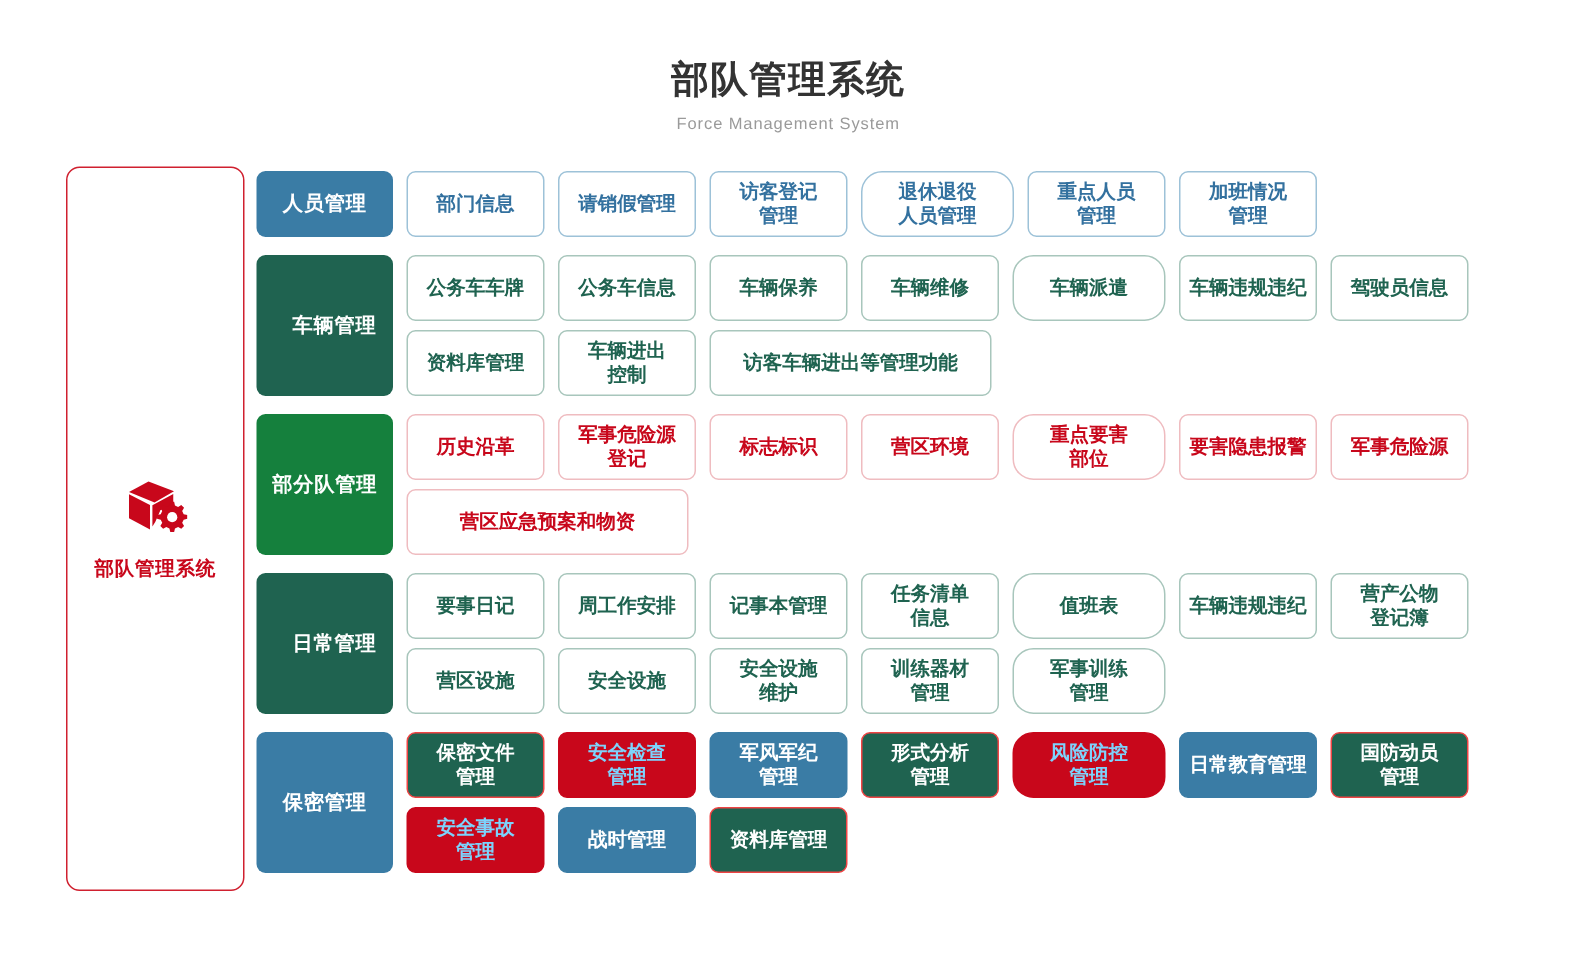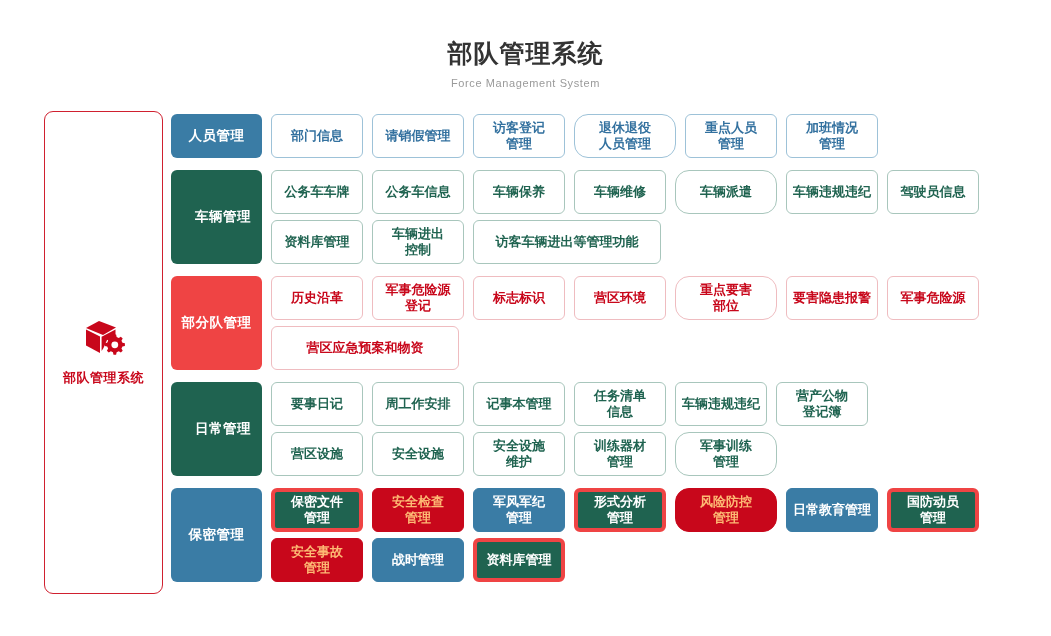--- a/index.html
+++ b/index.html
@@ -91,21 +91,21 @@
     display: flex;
     align-items: center;
     justify-content: center;
     text-align: center;
     letter-spacing: 0.5px;
     margin: 3px 0;
     line-height: 1.25;
   }
   .group-header.blue  { background: #3a7ca5; }
   .group-header.green { background: #1f6350; padding-left: 13px; }
-  .group-header.red   { background: #ef4444; }
+  .group-header.red   { background: #15803d; }
 
   .group-items {
     flex: 1 1 auto;
     display: flex;
     flex-wrap: wrap;
     align-content: flex-start;
     margin-left: 9px;
   }
 
   .tile {
@@ -123,22 +123,22 @@
     background: #ffffff;
     white-space: pre-line;
     flex: 0 0 auto;
   }
   
   .tile.o-blue  { border: 1px solid #9dc2d8; color: #33719f; }
   .tile.o-green { border: 1px solid #a8c6bc; color: #1f6350; }
   .tile.o-red   { border: 1px solid #efbcc0; color: #c8071b; }
   
   .tile.s-blue  { background: #3a7ca5; color: #ffffff; border: 1px solid #3a7ca5; }
-  .tile.s-green { background: #1f6350; color: #ffffff; border: 4px solid #ef4444; }
-  .tile.s-red   { background: #c8071b; color: #fdba74; border: 1px solid #c8071b; }
+  .tile.s-green { background: #1f6350; color: #ffffff; border: 1px solid #ef4444; }
+  .tile.s-red   { background: #c8071b; color: #7dd3fc; border: 1px solid #c8071b; }
 
   
   .w1 { width: 92px; }
   .w2 { width: 102px; border-radius: 14px; }
   .w3 { width: 188px; }
 
   .row-break { flex-basis: 100%; height: 0; margin: 0; }
 </style>
 </head>
 <body>
@@ -223,20 +223,21 @@
     </div>
 
     <div class="group">
       <div class="group-header green">日常管理</div>
       <div class="group-items">
         <div class="tile o-green w1">要事日记</div>
         <div class="tile o-green w1">周工作安排</div>
         <div class="tile o-green w1">记事本管理</div>
         <div class="tile o-green w1">任务清单
 信息</div>
+        <div class="tile o-green w2">值班表</div>
         <div class="tile o-green w1">车辆违规违纪</div>
         <div class="tile o-green w1">营产公物
 登记簿</div>
         <div class="row-break"></div>
         <div class="tile o-green w1">营区设施</div>
         <div class="tile o-green w1">安全设施</div>
         <div class="tile o-green w1">安全设施
 维护</div>
         <div class="tile o-green w1">训练器材
 管理</div>

